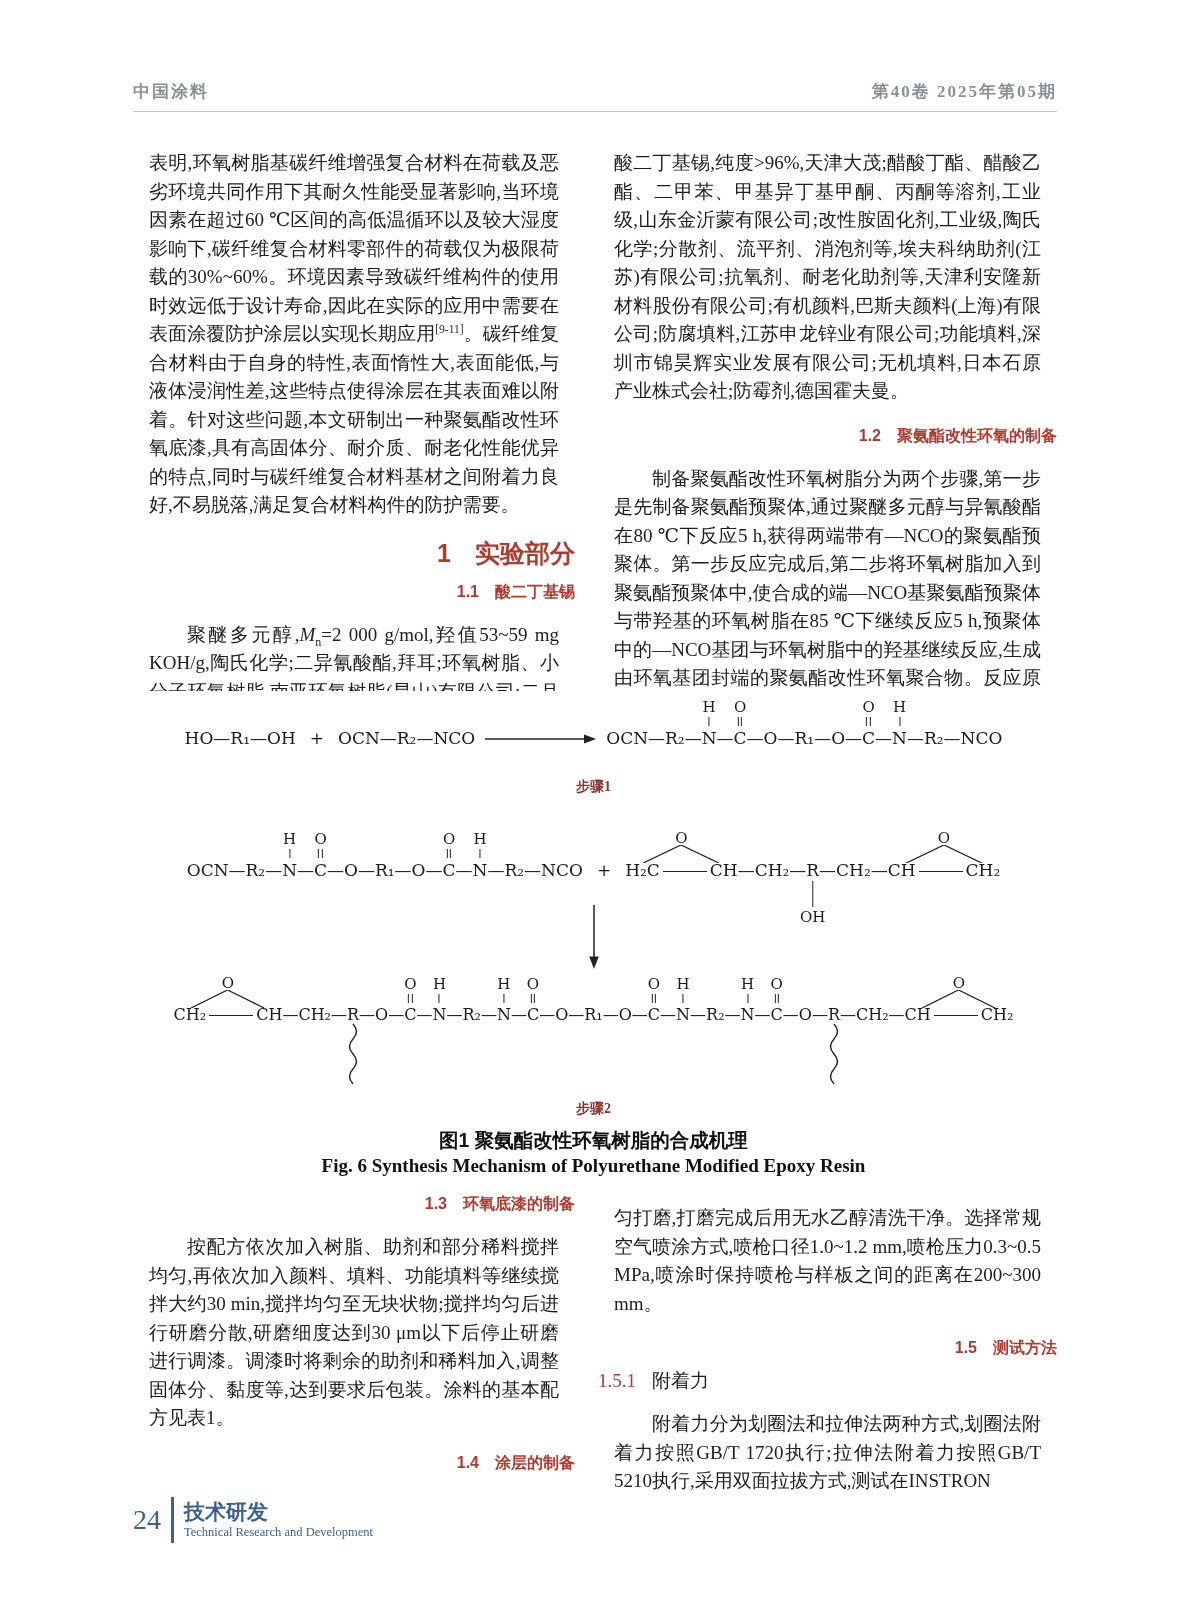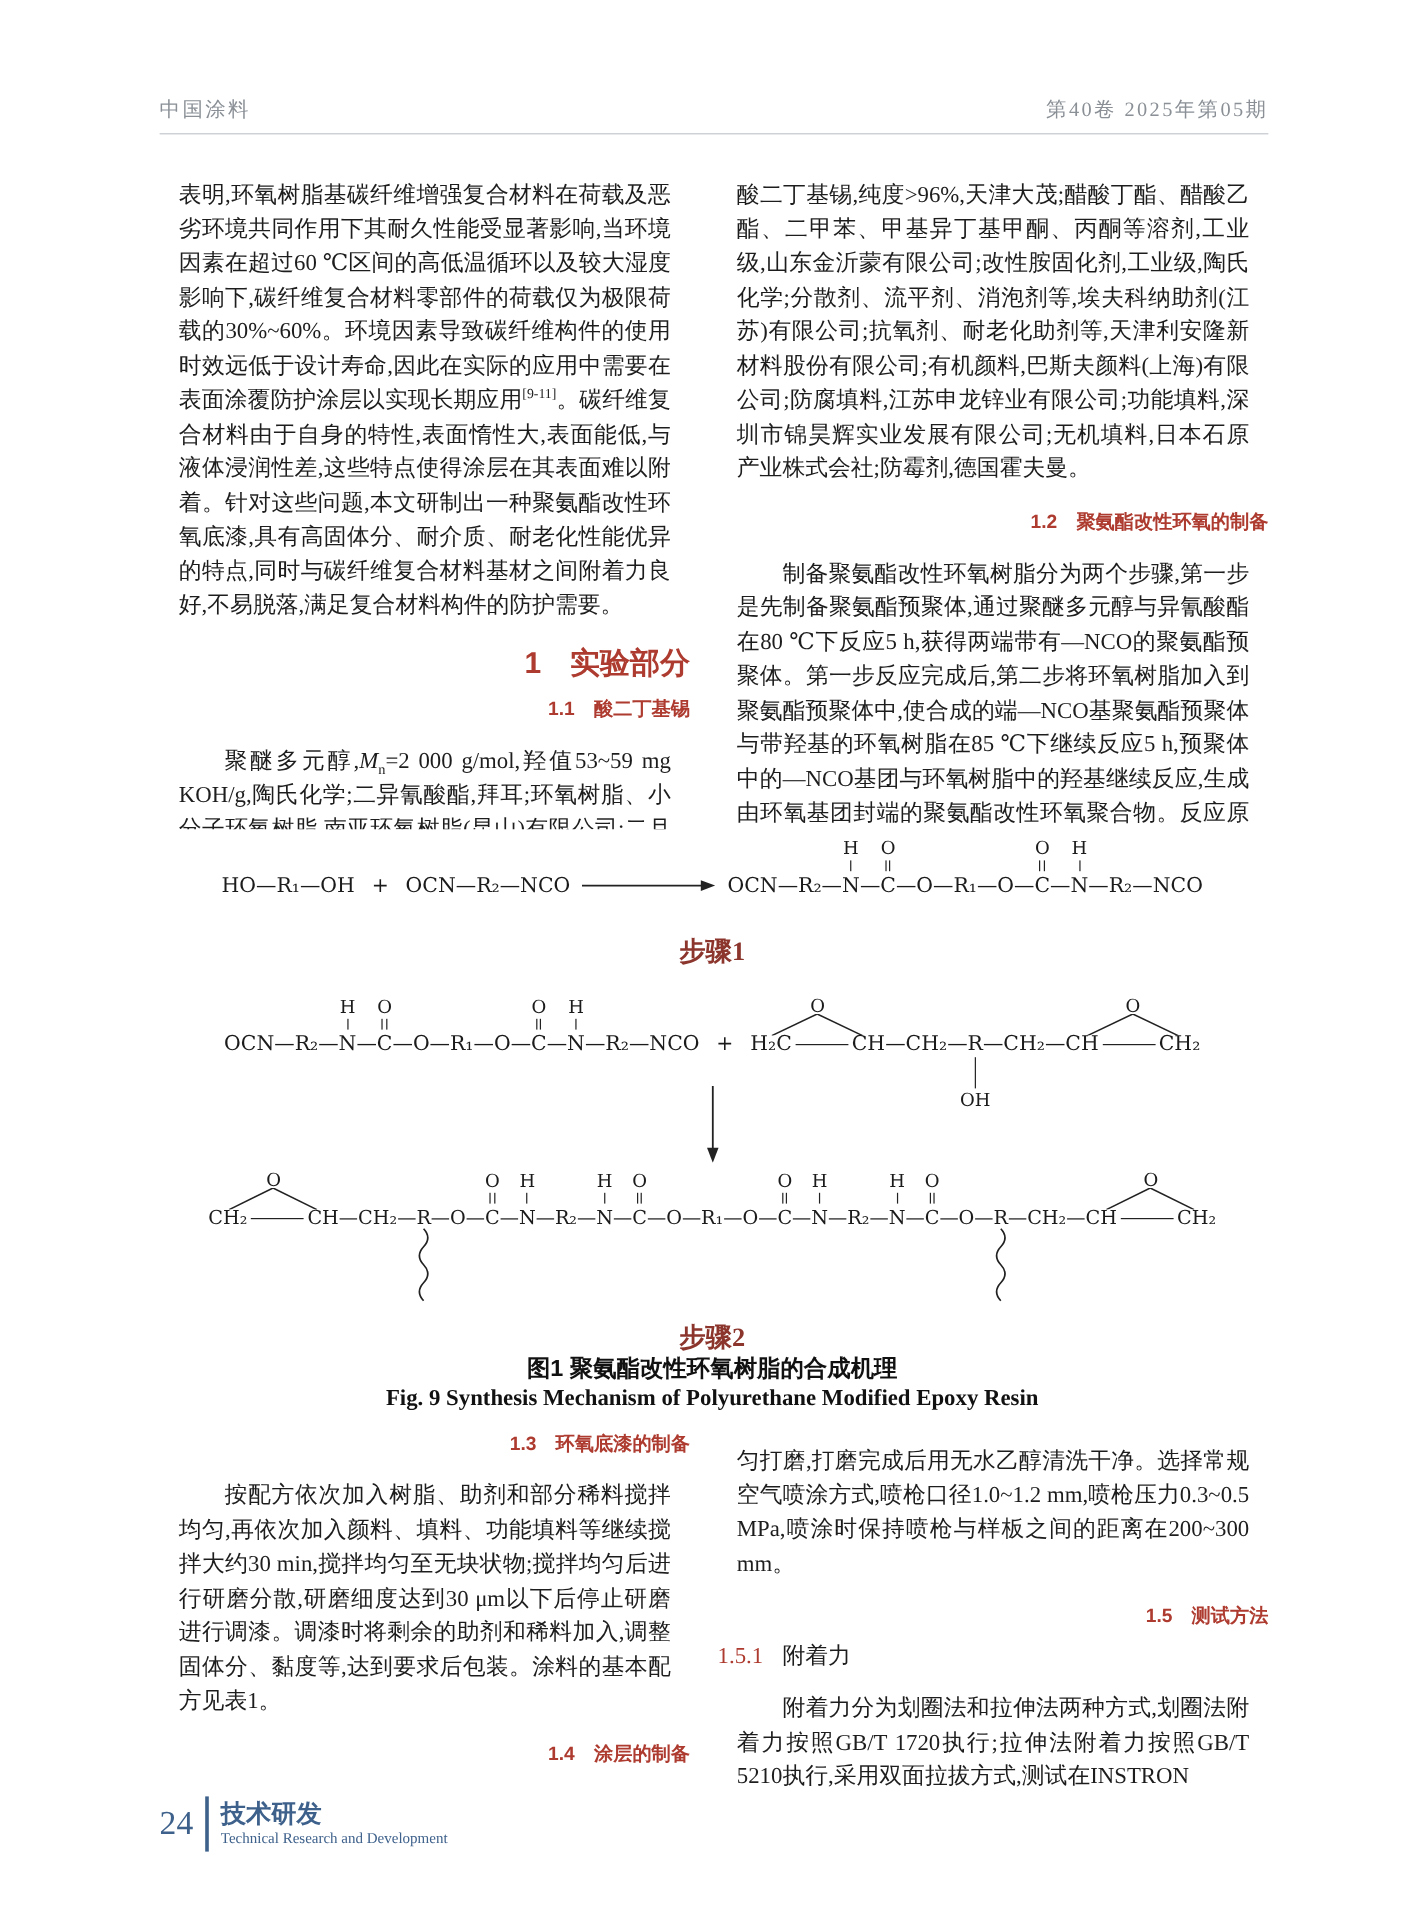--- a/index.html
+++ b/index.html
@@ -2,21 +2,21 @@
 <html lang="zh"><head>
 <meta charset="utf-8">
 <style>
   html,body{margin:0;padding:0;background:#ffffff;}
   .page{position:relative;width:1187px;height:1600px;background:#ffffff;overflow:hidden;
         font-family:"Liberation Serif","DejaVu Serif",serif;color:#1d1d1d;}
 
   
   .header{position:absolute;left:133px;top:80px;width:924px;display:flex;
           justify-content:space-between;align-items:baseline;
-          font-size:17px;color:#8a9096;letter-spacing:2px;}
+          font-size:17px;color:#8a9096;letter-spacing:2px;font-weight:bold;}
   .hrule{position:absolute;left:133px;top:111px;width:924px;height:1px;background:#c3c8cd;}
 
   
   .col{position:absolute;font-size:19px;line-height:28.5px;text-align:justify;color:#1d1d1d;}
   #colTL{left:133px;top:133px;width:442px;height:558px;overflow:hidden;}
   #colTR{left:598px;top:133px;width:459px;height:558px;overflow:hidden;}
   #colBL{left:133px;top:1188px;width:442px;height:302px;overflow:hidden;}
   #colBR{left:598px;top:1188px;width:459px;height:302px;overflow:hidden;}
   .para{margin:16px;}
   .ind{text-indent:2em;}
@@ -52,21 +52,21 @@
       display:flex;flex-direction:column;align-items:center;font-size:15px;line-height:1;}
   .vb{width:0;border-left:1.4px solid #222;height:26px;margin-bottom:3px;}
   .sq{position:absolute;top:calc(100% - 2px);left:50%;transform:translateX(-50%);}
   .ringwrap{position:relative;display:inline-block;}
   .rb{display:inline-block;width:44px;height:1.4px;background:#222;vertical-align:4px;margin:0 3px;}
   .ringo{position:absolute;left:50%;transform:translateX(-50%);bottom:calc(100% + 14px);
          font-size:15px;line-height:1;}
   .rl{position:absolute;left:10%;width:80%;height:18px;bottom:calc(100% - 3px);}
   .ha{vertical-align:-2px;margin:0 8px;}
   .step-label{position:absolute;left:0;width:100%;text-align:center;
-              font-size:22px;font-weight:600;color:#8b352c;}
+              font-size:14px;font-weight:600;color:#8b352c;}
   .varrow{position:absolute;left:50%;transform:translateX(-50%);}
   .cap-cn{position:absolute;left:0;width:100%;text-align:center;
           font-family:"Liberation Sans","DejaVu Sans",sans-serif;font-weight:700;
           font-size:19.5px;color:#111;}
   .cap-en{position:absolute;left:0;width:100%;text-align:center;
           font-weight:700;font-size:19px;color:#111;}
   #chem-step1{top:38px;}
   #label-step1{top:88px;}
   #chem-step2{top:170px;}
   #varrow{top:215px;}
@@ -267,21 +267,21 @@
             <path d="M7 2 q7 7.5 0 15 q-7 7.5 0 15 q7 7.5 0 15 q-7 7.5 0 15" fill="none" stroke="#222" stroke-width="1.4"></path>
           </svg></span>
         <span class="tk">—CH₂—</span>
         <span class="ringwrap"><span>CH</span><span class="rb"></span><span>CH₂</span><span class="ringo">O</span><svg class="rl" viewBox="0 0 100 20" preserveAspectRatio="none">
             <line x1="50" y1="0" x2="8" y2="20" stroke="#222" stroke-width="1.3" vector-effect="non-scaling-stroke"></line>
             <line x1="50" y1="0" x2="92" y2="20" stroke="#222" stroke-width="1.3" vector-effect="non-scaling-stroke"></line>
           </svg></span>
       </div>
     <div class="step-label" id="label-step2">步骤2</div>
     <div class="cap-cn" id="cap-cn">图1   聚氨酯改性环氧树脂的合成机理</div>
-    <div class="cap-en" id="cap-en">Fig. 9   Synthesis Mechanism of Polyurethane Modified Epoxy Resin</div>
+    <div class="cap-en" id="cap-en">Fig. 6   Synthesis Mechanism of Polyurethane Modified Epoxy Resin</div>
   </div>
 
   <div class="col" id="colBL">
     <div class="h2 first">
       <span class="hnum">1.3</span><span class="htitle">环氧底漆的制备</span>
     </div>
     <p class="para ind">按配方依次加入树脂、助剂和部分稀料搅拌均匀,再依次加入颜料、填料、功能填料等继续搅拌大约30 min,搅拌均匀至无块状物;搅拌均匀后进行研磨分散,研磨细度达到30 μm以下后停止研磨进行调漆。调漆时将剩余的助剂和稀料加入,调整固体分、黏度等,达到要求后包装。涂料的基本配方见表1。</p>
     <div class="h2">
       <span class="hnum">1.4</span><span class="htitle">涂层的制备</span>
     </div>

